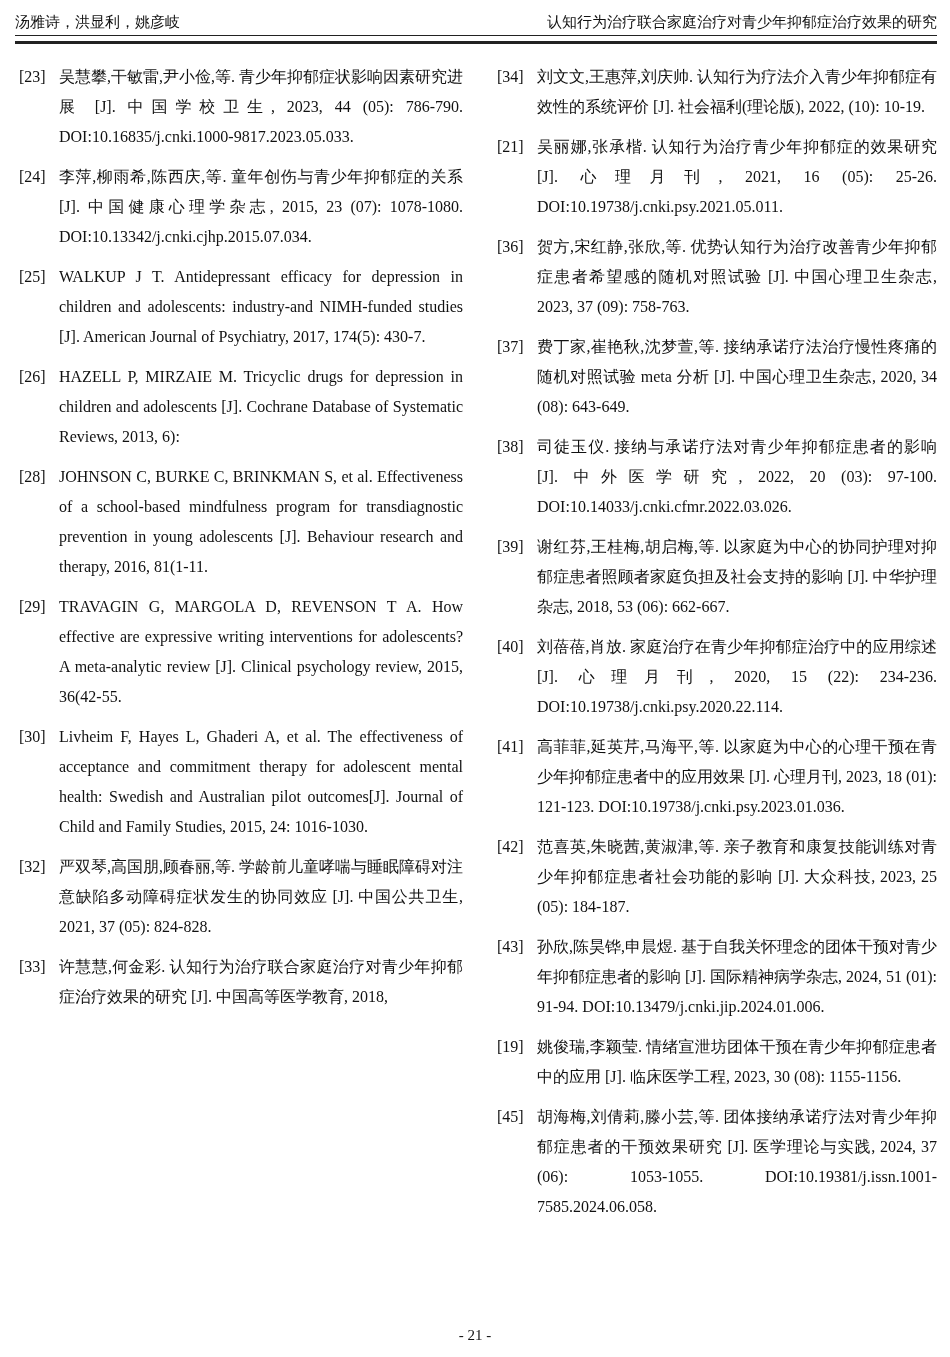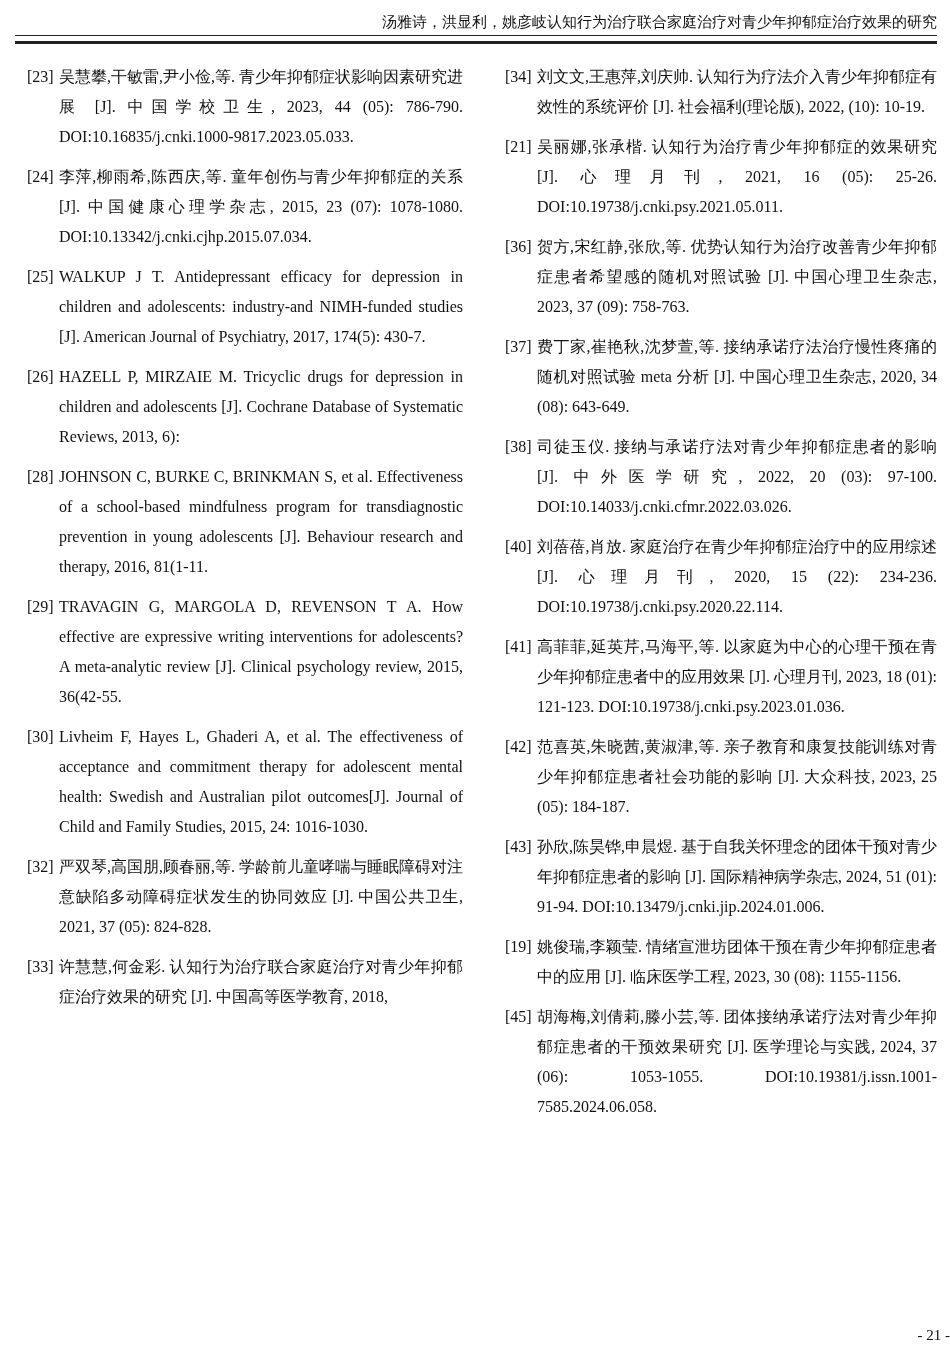--- a/index.html
+++ b/index.html
@@ -11,21 +11,21 @@
     font-family: "Liberation Serif", "DejaVu Serif", serif;
     position: relative;
     overflow: hidden;
   }
   .header {
     position: absolute;
     top: 12px;
     left: 15px;
     right: 13px;
     display: flex;
-    justify-content: flex-end;
+    justify-content: space-between;
     align-items: baseline;
     font-size: 15px;
     line-height: 20px;
     white-space: nowrap;
   }
   .rule-thin {
     position: absolute;
     top: 35px;
     left: 15px;
     right: 13px;
@@ -51,29 +51,29 @@
   .ref {
     position: relative;
     padding-left: 44px;
     text-align: justify;
     font-size: 16px;
     line-height: 30px;
     margin: 0 0 10px 0;
   }
   .ref-num {
     position: absolute;
-    left: 12px;
+    left: 4px;
     top: 0;
   }
   .footer {
     position: absolute;
     bottom: 13px;
     left: 0;
     width: 100%;
-    text-align: right;
+    text-align: center;
     font-size: 15px;
   }
 </style>
 </head>
 <body>
 
 <div class="header">
   <span>汤雅诗，洪显利，姚彦岐</span>
   <span>认知行为治疗联合家庭治疗对青少年抑郁症治疗效果的研究</span>
 </div>
@@ -91,20 +91,21 @@
       <div class="ref"><span class="ref-num">[30]</span><span>Livheim F, Hayes L, Ghaderi A, et al. The effectiveness of acceptance and commitment therapy for adolescent mental health: Swedish and Australian pilot outcomes[J]. Journal of Child and Family Studies, 2015, 24: 1016-1030.</span></div>
       <div class="ref"><span class="ref-num">[32]</span><span>严双琴,高国朋,顾春丽,等. 学龄前儿童哮喘与睡眠障碍对注意缺陷多动障碍症状发生的协同效应 [J]. 中国公共卫生, 2021, 37 (05): 824-828.</span></div>
       <div class="ref"><span class="ref-num">[33]</span><span>许慧慧,何金彩. 认知行为治疗联合家庭治疗对青少年抑郁症治疗效果的研究 [J]. 中国高等医学教育, 2018,</span></div>
     </div>
   <div class="col right" id="col-right">
       <div class="ref"><span class="ref-num">[34]</span><span>刘文文,王惠萍,刘庆帅. 认知行为疗法介入青少年抑郁症有效性的系统评价 [J]. 社会福利(理论版), 2022, (10): 10-19.</span></div>
       <div class="ref"><span class="ref-num">[21]</span><span>吴丽娜,张承楷. 认知行为治疗青少年抑郁症的效果研究 [J]. 心理月刊, 2021, 16 (05): 25-26. DOI:10.19738/j.cnki.psy.2021.05.011.</span></div>
       <div class="ref"><span class="ref-num">[36]</span><span>贺方,宋红静,张欣,等. 优势认知行为治疗改善青少年抑郁症患者希望感的随机对照试验 [J]. 中国心理卫生杂志, 2023, 37 (09): 758-763.</span></div>
       <div class="ref"><span class="ref-num">[37]</span><span>费丁家,崔艳秋,沈梦萱,等. 接纳承诺疗法治疗慢性疼痛的随机对照试验 meta 分析 [J]. 中国心理卫生杂志, 2020, 34 (08): 643-649.</span></div>
       <div class="ref"><span class="ref-num">[38]</span><span>司徒玉仪. 接纳与承诺疗法对青少年抑郁症患者的影响 [J]. 中外医学研究, 2022, 20 (03): 97-100. DOI:10.14033/j.cnki.cfmr.2022.03.026.</span></div>
+      <div class="ref"><span class="ref-num">[39]</span><span>谢红芬,王桂梅,胡启梅,等. 以家庭为中心的协同护理对抑郁症患者照顾者家庭负担及社会支持的影响 [J]. 中华护理杂志, 2018, 53 (06): 662-667.</span></div>
       <div class="ref"><span class="ref-num">[40]</span><span>刘蓓蓓,肖放. 家庭治疗在青少年抑郁症治疗中的应用综述 [J]. 心理月刊, 2020, 15 (22): 234-236. DOI:10.19738/j.cnki.psy.2020.22.114.</span></div>
       <div class="ref"><span class="ref-num">[41]</span><span>高菲菲,延英芹,马海平,等. 以家庭为中心的心理干预在青少年抑郁症患者中的应用效果 [J]. 心理月刊, 2023, 18 (01): 121-123. DOI:10.19738/j.cnki.psy.2023.01.036.</span></div>
       <div class="ref"><span class="ref-num">[42]</span><span>范喜英,朱晓茜,黄淑津,等. 亲子教育和康复技能训练对青少年抑郁症患者社会功能的影响 [J]. 大众科技, 2023, 25 (05): 184-187.</span></div>
       <div class="ref"><span class="ref-num">[43]</span><span>孙欣,陈昊铧,申晨煜. 基于自我关怀理念的团体干预对青少年抑郁症患者的影响 [J]. 国际精神病学杂志, 2024, 51 (01): 91-94. DOI:10.13479/j.cnki.jip.2024.01.006.</span></div>
       <div class="ref"><span class="ref-num">[19]</span><span>姚俊瑞,李颖莹. 情绪宣泄坊团体干预在青少年抑郁症患者中的应用 [J]. 临床医学工程, 2023, 30 (08): 1155-1156.</span></div>
       <div class="ref"><span class="ref-num">[45]</span><span>胡海梅,刘倩莉,滕小芸,等. 团体接纳承诺疗法对青少年抑郁症患者的干预效果研究 [J]. 医学理论与实践, 2024, 37 (06): 1053-1055. DOI:10.19381/j.issn.1001-7585.2024.06.058.</span></div>
     </div>
 </div>
 
 <div class="footer">

